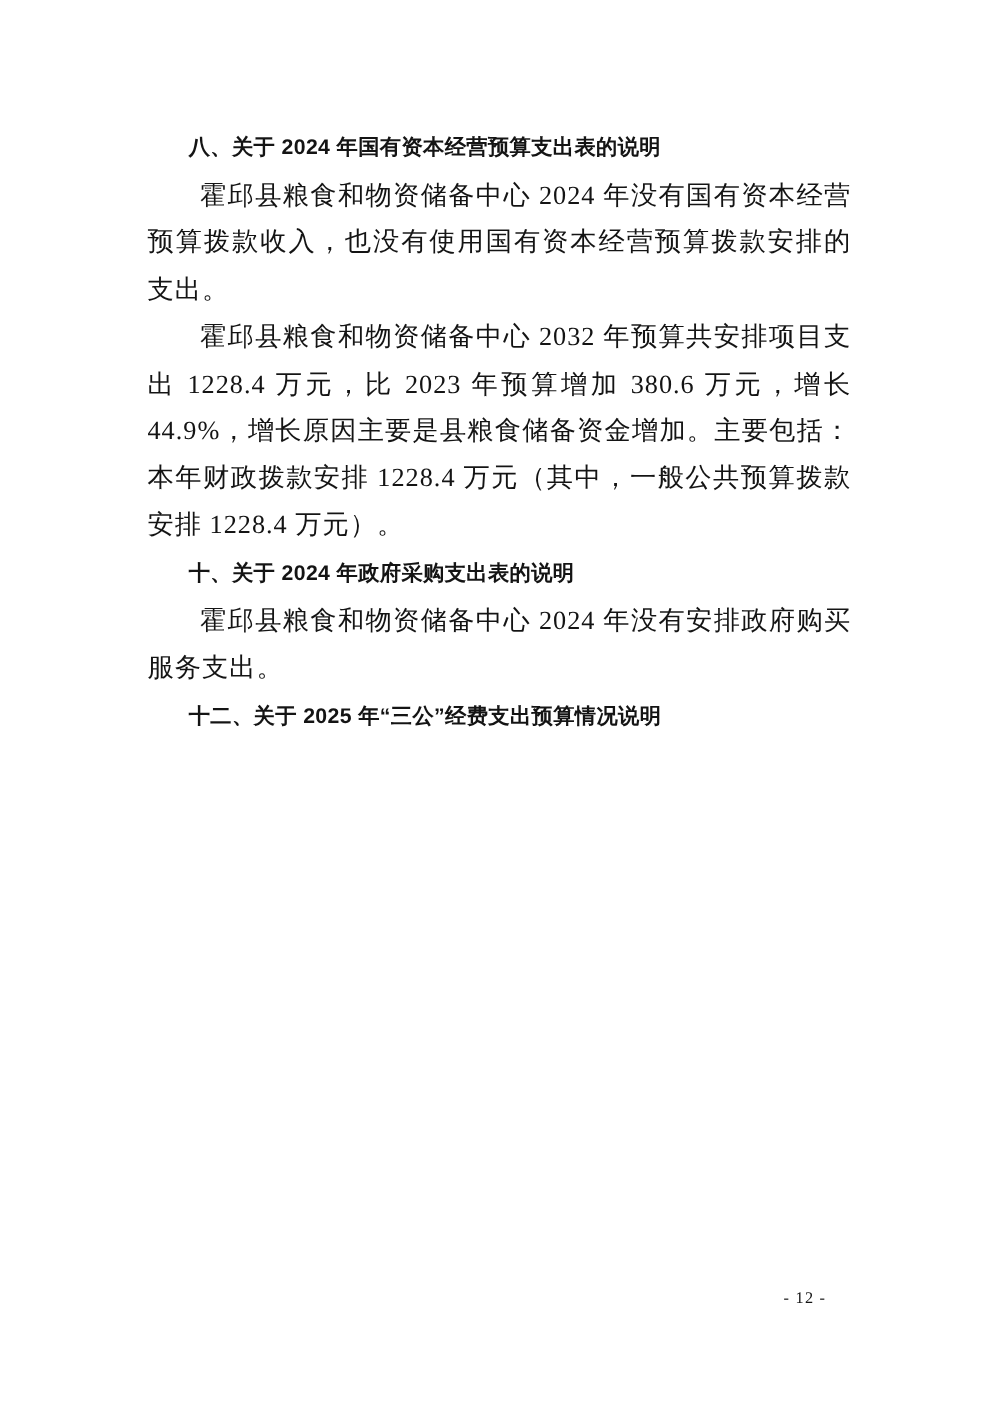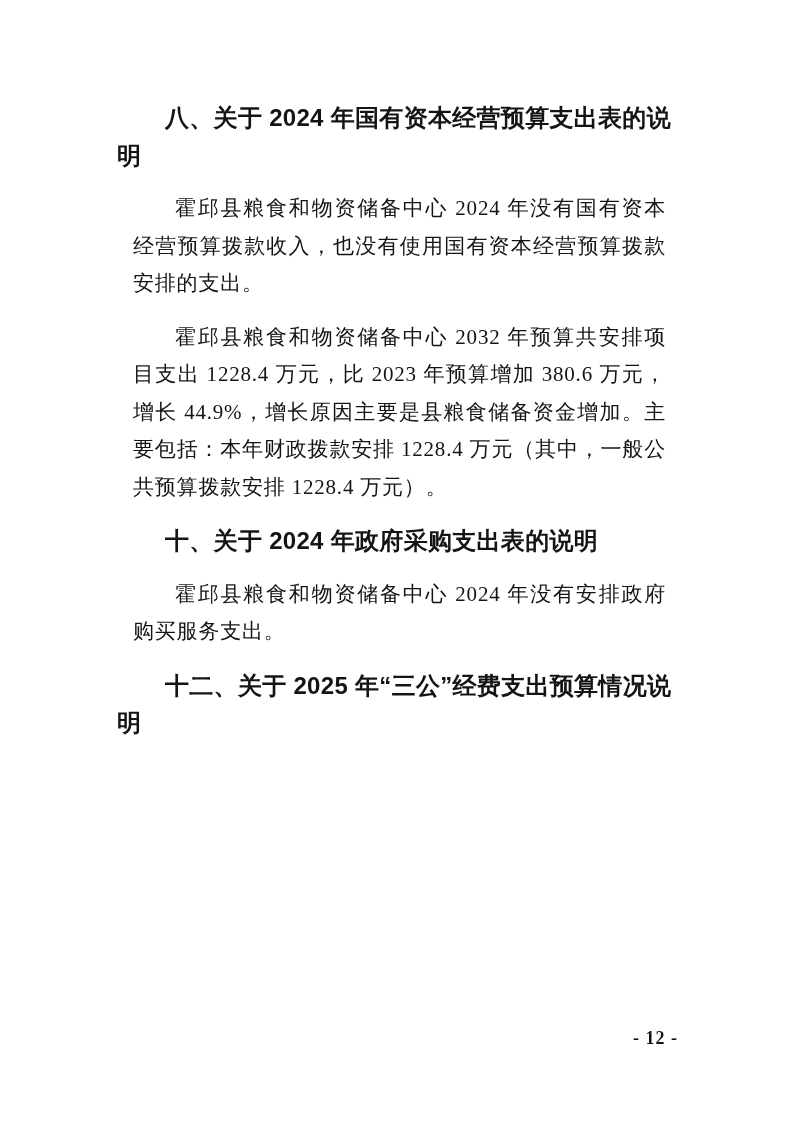--- a/index.html
+++ b/index.html
@@ -19,53 +19,52 @@
   .content {
     position: absolute;
     top: 99px;
     left: 117px;
     right: 111px;
   }
   .sec-heading {
     margin: 0;
     font-family: "Liberation Sans", "DejaVu Sans", sans-serif;
     font-weight: 700;
-    font-size: 24px;
+    font-size: 17px;
     line-height: 37.5px;
     text-indent: 2em;
     color: #141414;
     letter-spacing: 0.3px;
   }
   .sec-para {
-    margin: 16px;
+    margin: 1px;
     font-family: "Liberation Serif", "DejaVu Serif", serif;
     font-weight: 400;
     font-size: 21px;
     line-height: 37.5px;
     text-indent: 2em;
     text-align: justify;
     text-justify: inter-character;
     letter-spacing: 0.8px;
     color: #141414;
   }
   .sec-para .lead {
     font-family: "Liberation Sans", "DejaVu Sans", sans-serif;
     font-weight: 700;
     letter-spacing: 0.3px;
   }
   .page-number {
     position: absolute;
     top: 1028px;
-    right: 115px;
+    right: 132px;
     font-family: "Liberation Serif", "DejaVu Serif", serif;
-    font-size: 18px;
+    font-size: 13px;
     line-height: 20px;
     color: #141414;
     letter-spacing: 1px;
-    font-weight: bold;
   }
 </style>
 </head>
 <body>
 
 <div class="page">
   <div class="content">
 
     <h2 class="sec-heading">八、关于 2024 年国有资本经营预算支出表的说明</h2>
     <p class="sec-para">霍邱县粮食和物资储备中心 2024 年没有国有资本经营预算拨款收入，也没有使用国有资本经营预算拨款安排的支出。</p>

